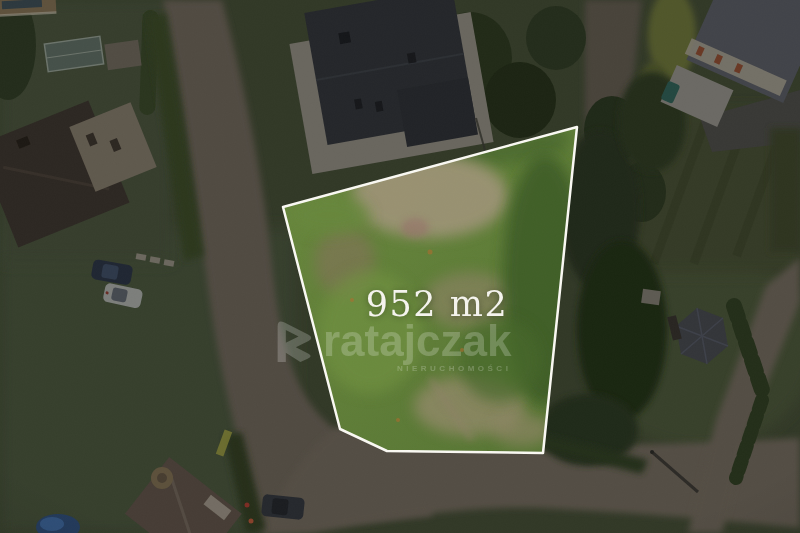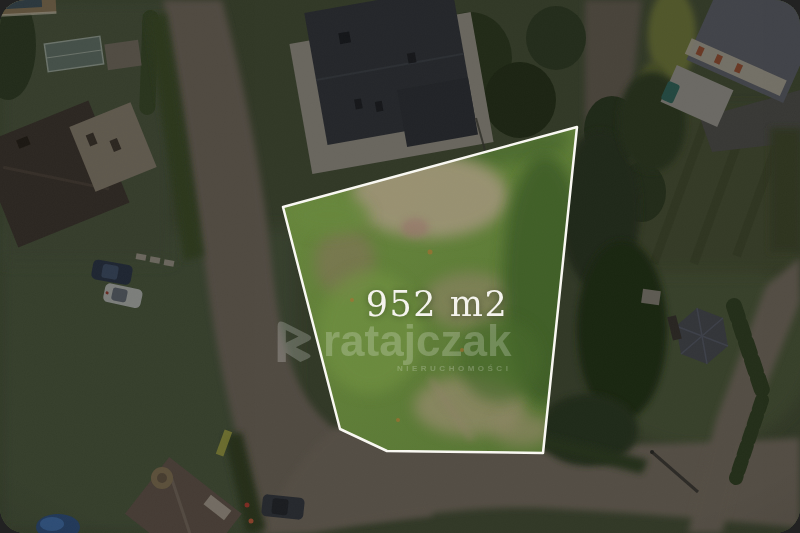--- a/index.html
+++ b/index.html
@@ -1,17 +1,17 @@
 <!DOCTYPE html>
 <html><head>
 <meta charset="utf-8">
 <style>
   html,body{margin:0;padding:0;background:#222;}
   .stage{position:relative;width:800px;height:533px;overflow:hidden;background:#414a33;
-         font-family:"Liberation Sans",sans-serif;border-radius:25px;}
+         font-family:"Liberation Sans",sans-serif;}
   .stage svg.scene{position:absolute;left:0;top:0;}
   .vignette{position:absolute;left:0;top:0;width:800px;height:533px;pointer-events:none;
     background:radial-gradient(ellipse 130% 120% at 50% 44%, rgba(0,0,0,0) 52%, rgba(0,0,0,0.30) 100%);}
   .area-label{position:absolute;left:327px;top:284px;width:220px;text-align:center;
     font-family:"DejaVu Serif","Liberation Serif",serif;font-size:35px;font-weight:400;
     color:#f4f3ed;letter-spacing:1.5px;text-shadow:0 1px 6px rgba(0,0,0,0.35);}
   .watermark{position:absolute;left:274px;top:318px;display:flex;align-items:center;gap:9px;
     opacity:0.21;color:#ffffff;}
   .watermark .brand{font-size:44px;font-weight:bold;letter-spacing:0px;line-height:1;
     font-family:"Liberation Sans",sans-serif;}

